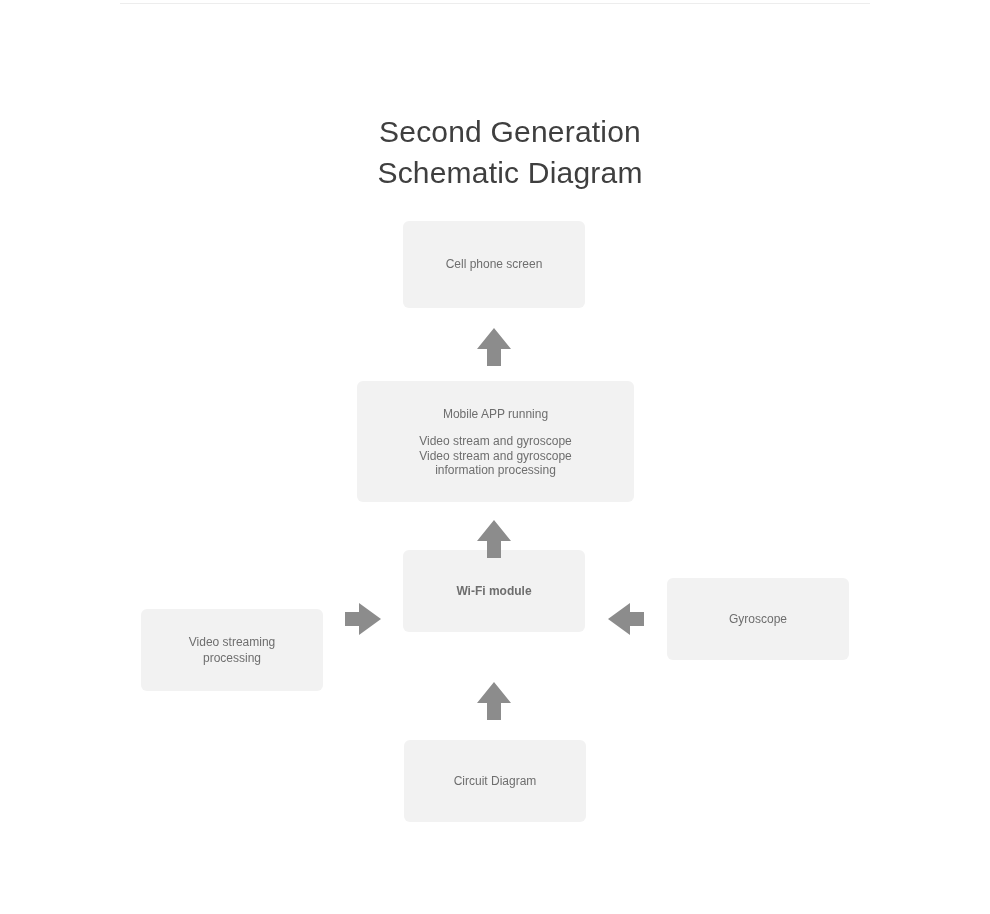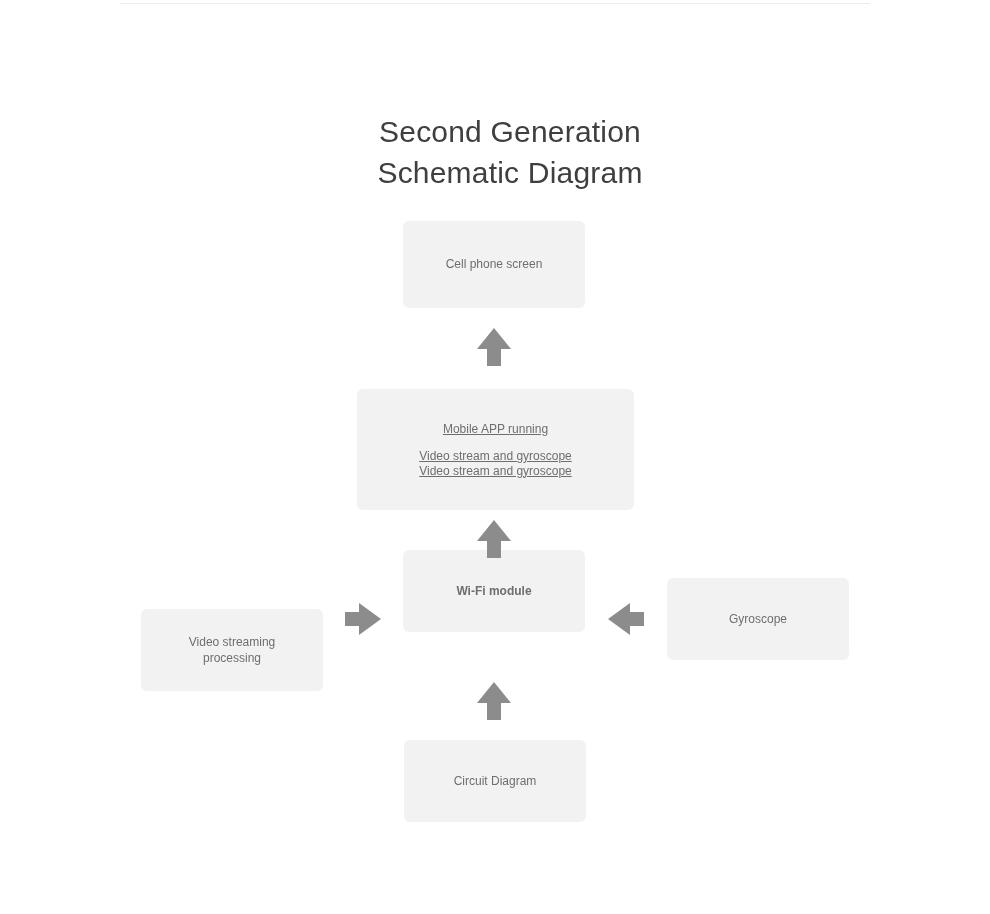--- a/index.html
+++ b/index.html
@@ -55,21 +55,21 @@
     line-height: 1.35;
     text-align: center;
   }
   .node .node-line {
     display: block;
     white-space: pre;
   }
 
   
   #node-cell-phone-screen { left: 403px; top: 221px; width: 182px; height: 87px; }
-  #node-mobile-app        { left: 357px; top: 389px; width: 277px; height: 121px; text-decoration: underline; }
+  #node-mobile-app        { left: 357px; top: 381px; width: 277px; height: 121px; }
   #node-video-collector   { left: 141px; top: 609px; width: 182px; height: 82px; }
   #node-wifi-module       { left: 403px; top: 550px; width: 182px; height: 82px; font-weight: bold; }
   #node-gyroscope         { left: 667px; top: 578px; width: 182px; height: 82px; }
   #node-circuit-control   { left: 404px; top: 740px; width: 182px; height: 82px; }
 
   
   #node-mobile-app .app-heading {
     margin-bottom: 12px;
   }
   #node-mobile-app .app-body .node-line {
@@ -100,20 +100,21 @@
 
 <div class="node" id="node-cell-phone-screen">
   <span class="node-line">Cell phone screen</span>
 </div>
 
 <div class="node" id="node-mobile-app">
   <span class="node-line app-heading">Mobile APP running</span>
   <span class="app-body">
     <span class="node-line">Video stream and gyroscope</span>
     <span class="node-line">Video stream and gyroscope</span>
+    <span class="node-line">information processing</span>
   </span>
 </div>
 
 <div class="node" id="node-video-collector">
   <span class="node-line">Video streaming</span>
   <span class="node-line">processing</span>
 </div>
 
 <div class="node" id="node-wifi-module">
   <span class="node-line">Wi-Fi module</span>

